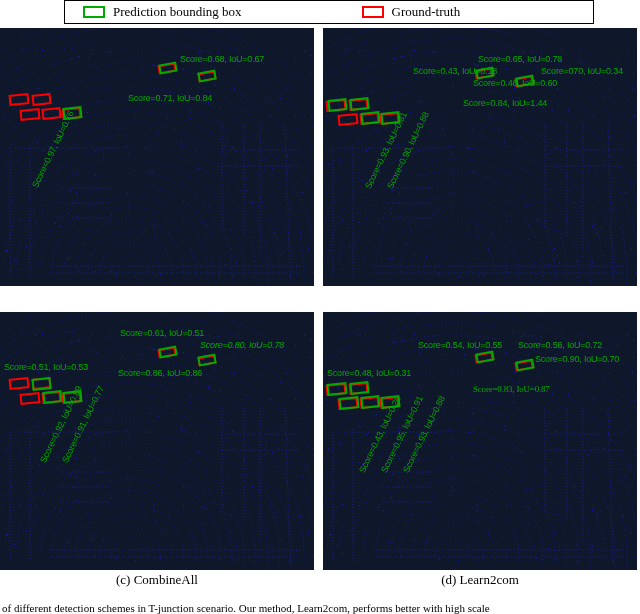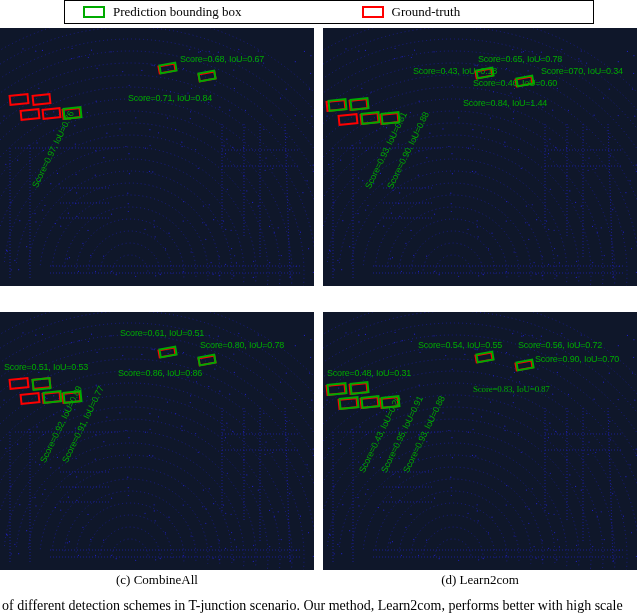--- a/index.html
+++ b/index.html
@@ -13,21 +13,21 @@
   .legend-text { font-size: 13px; }
   .grid2 { position: absolute; top: 28px; left: 0; width: 640px; display: grid; grid-template-columns: 1fr 1fr; grid-template-rows: 1fr 1fr; gap: 4px 6px; }
   .panel { position: relative; width: 314px; height: 280px; }
   .scene { position: relative; width: 314px; height: 258px; overflow: hidden; background: #0f172a; text-align: right; }
   .cap { text-align: center; font-size: 13px; margin-top: 2px; }
   .bbox { position: absolute; border-width: 2px; border-style: solid; }
   .bbox.pred { border-color: #0a0; }
   .bbox.gt { border-color: #f00; }
   .lbl { position: absolute; color: #0a0; font-size: 9px; font-family: sans-serif; white-space: nowrap; letter-spacing: -0.2px; }
   .lbl.diag { transform: rotate(-64deg); transform-origin: left top; }
-  .footer { position: absolute; bottom: 0; left: 2px; width: 636px; font-size: 14px; white-space: nowrap; overflow: hidden; }
+  .footer { position: absolute; bottom: 0; left: 2px; width: 636px; font-size: 11px; white-space: nowrap; overflow: hidden; }
   svg.points { position: absolute; top: 0; left: 0; }
 </style>
 </head>
 <body>
 <div class="wrap">
 
 <div class="legend">
   <div class="legend-item">
     <div class="legend-swatch sw-green"></div>
     <span class="legend-text">Prediction bounding box</span>
@@ -809,21 +809,21 @@
           <div class="bbox gt" style="left: 42px; top: 80px; width: 19px; height: 11px; transform: rotate(-6deg);"></div>
           <div class="bbox pred" style="left: 43px; top: 79px; width: 19px; height: 12px; transform: rotate(-6deg);"></div>
           <div class="bbox gt" style="left: 62px; top: 80px; width: 19px; height: 11px; transform: rotate(-6deg);"></div>
           <div class="bbox pred" style="left: 63px; top: 79px; width: 19px; height: 12px; transform: rotate(-6deg);"></div>
           <div class="bbox gt" style="left: 158px; top: 36px; width: 18px; height: 9px; transform: rotate(-10deg);"></div>
           <div class="bbox pred" style="left: 159px; top: 35px; width: 18px; height: 10px; transform: rotate(-10deg);"></div>
           <div class="bbox gt" style="left: 198px; top: 44px; width: 18px; height: 9px; transform: rotate(-10deg);"></div>
           <div class="bbox pred" style="left: 198px; top: 43px; width: 18px; height: 10px; transform: rotate(-10deg);"></div>
           <div class="lbl" style="left: 120px; top: 16px;">Score=0.61, IoU=0.51</div>
           <div class="lbl" style="left: 4px; top: 50px;">Score=0.51, IoU=0.53</div>
-          <div class="lbl" style="left: 200px; top: 28px;">Score=0.80, IoU=0.78</div>
+          <div class="lbl" style="left: 200px; top: 28px; font-style: italic;">Score=0.80, IoU=0.78</div>
           <div class="lbl" style="left: 118px; top: 56px;">Score=0.86, IoU=0.86</div>
           <div class="lbl diag" style="left: 60px; top: 148px;">Score=0.91, IoU=0.77</div>
           <div class="lbl diag" style="left: 38px; top: 148px;">Score=0.92, IoU=0.89</div>
         </div>
     <div class="cap">(c) CombineAll</div>
   </div>
   <div class="panel">
     <div class="scene">
           <svg class="points" width="314" height="258">
             <g fill="none" stroke="#2020c0" stroke-width="0.6" stroke-dasharray="1 3">

